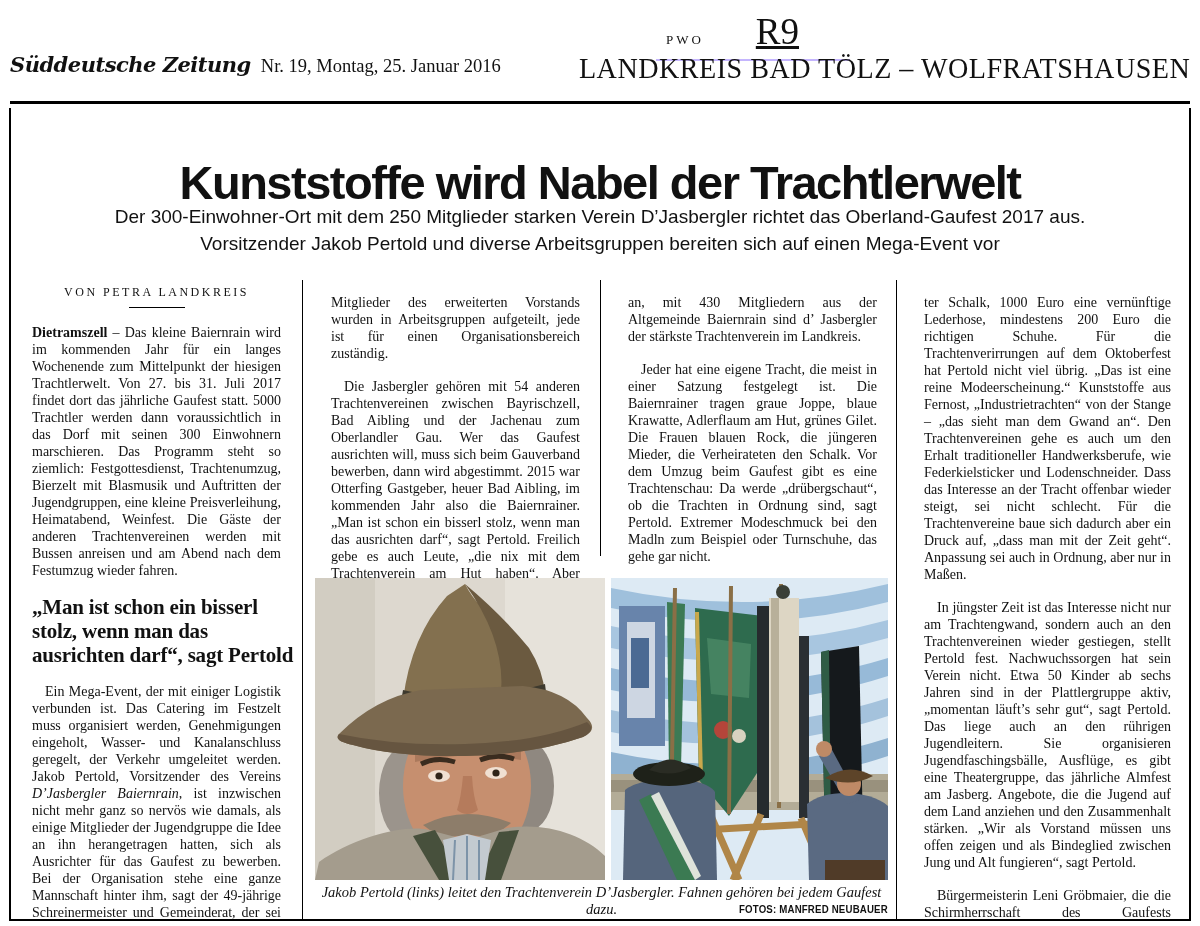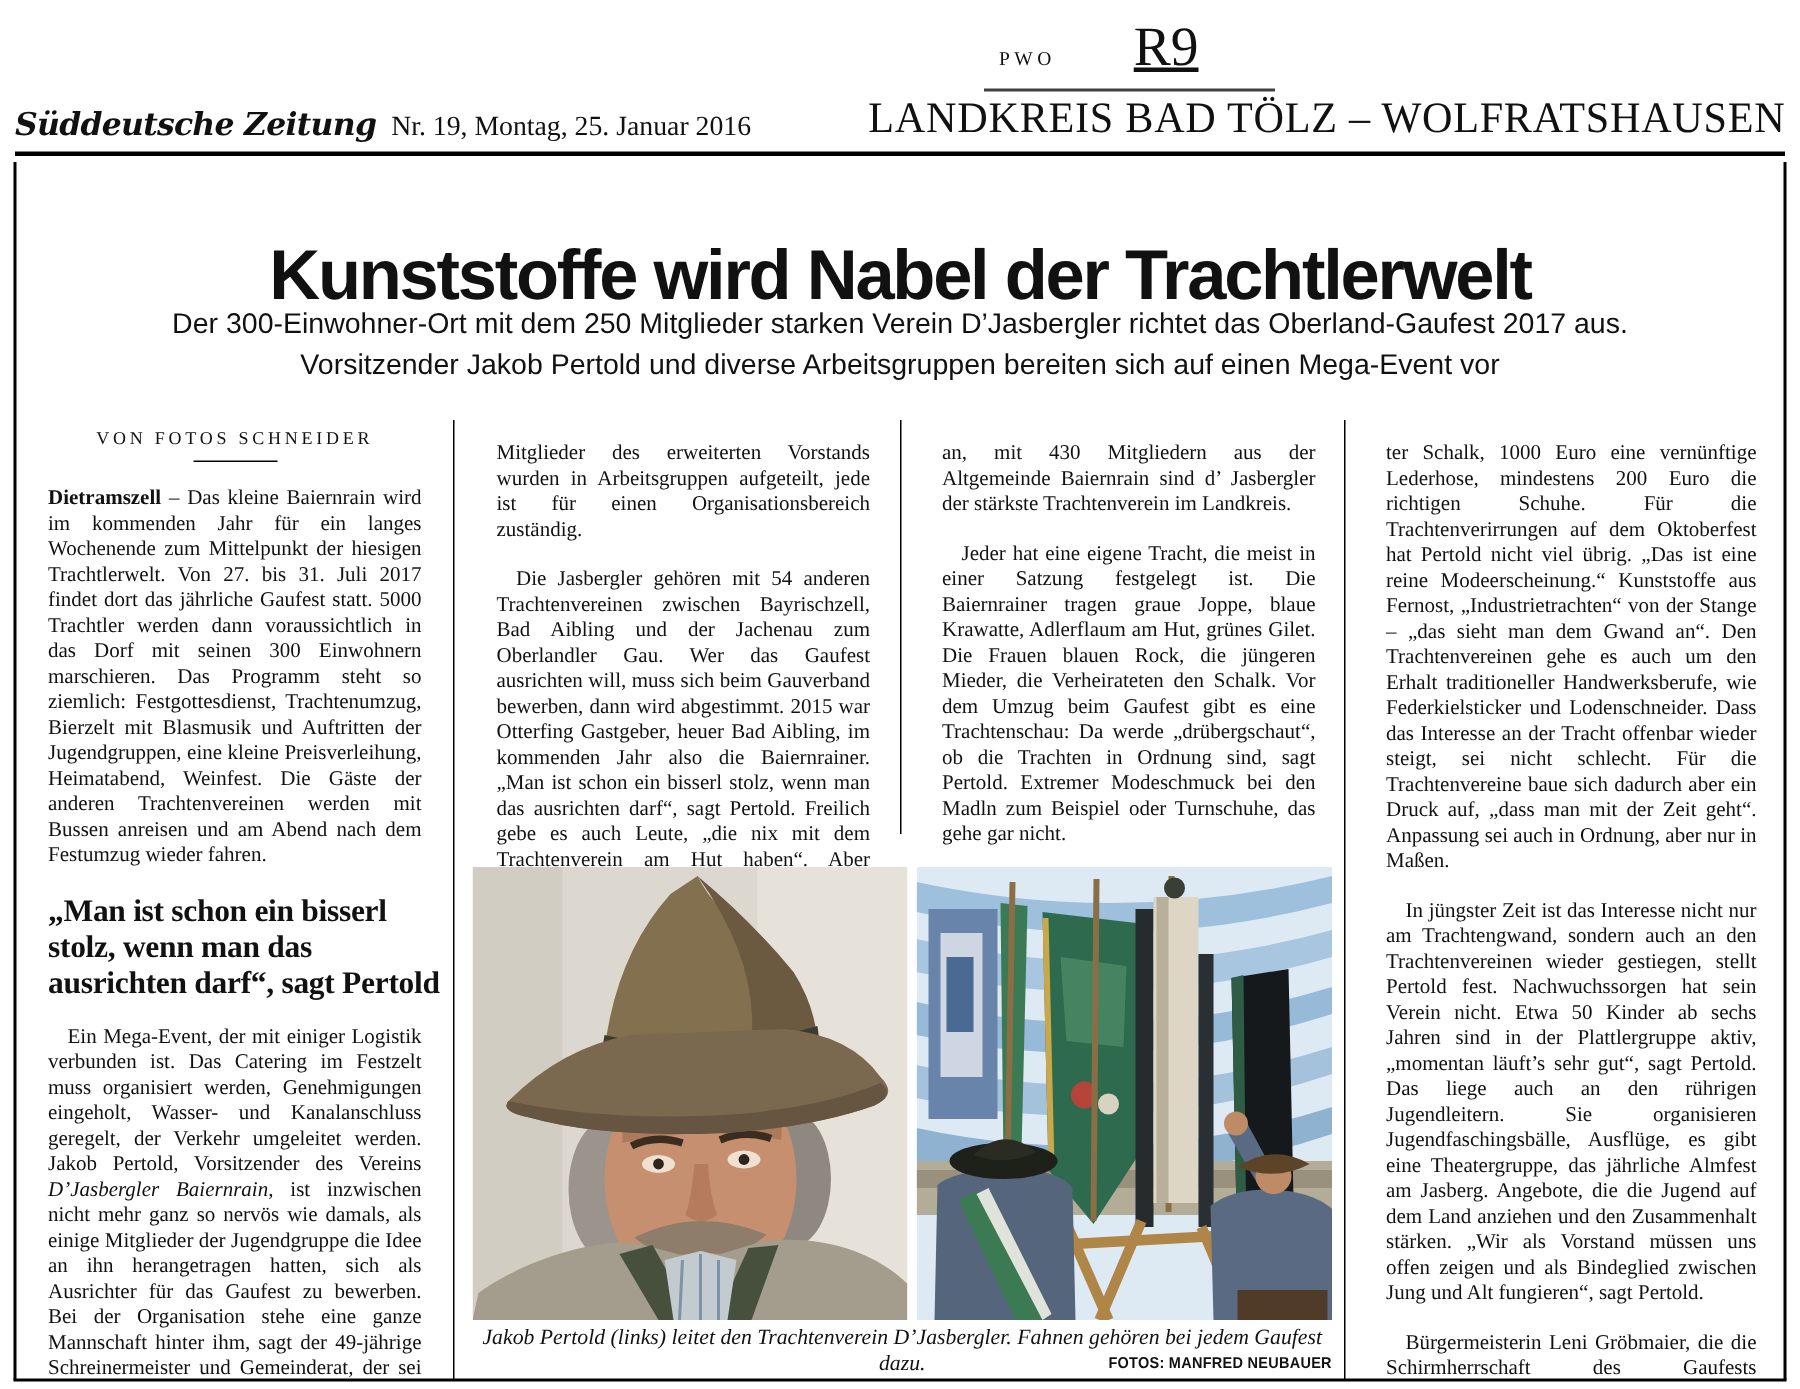--- a/index.html
+++ b/index.html
@@ -4,28 +4,28 @@
 <style>
   html,body{margin:0;padding:0;background:#888;}
   .page{
     position:relative;width:1200px;height:926px;background:#ffffff;
     font-family:"Liberation Serif",serif;color:#111;margin:0 auto;overflow:hidden;
   }
   
   .pagemark{
     position:absolute;top:8px;left:656px;width:178px;
     display:flex;align-items:baseline;justify-content:space-between;
-    border-bottom:2px solid #404040;padding:2px 6px 6px 10px;
+    border-bottom:2px solid #c4b5fd;padding:2px 6px 6px 10px;
   }
   .pagemark .code{font-size:13px;letter-spacing:3px;font-family:"Liberation Serif",serif;}
   .pagemark .pageno{font-size:37px;font-family:"Liberation Serif",serif;margin-right:45px;text-decoration:underline;}
   
   .masthead{
     position:absolute;top:52px;left:10px;right:10px;height:44px;
-    display:flex;justify-content:space-between;align-items:flex-end;
+    display:flex;justify-content:space-between;align-items:flex-start;
     border-bottom:3px solid #000;padding-bottom:5px;
   }
   .mh-left{display:flex;align-items:baseline;gap:10px;white-space:nowrap;}
   .paper-name{font-family:"DejaVu Serif",serif;font-weight:700;font-style:italic;font-size:21px;letter-spacing:-0.5px;}
   .issue-info{font-size:18.5px;}
   .kicker{font-size:29px;letter-spacing:0.5px;white-space:nowrap;transform:scaleX(0.97);transform-origin:right bottom;}
   
   .vframe{position:absolute;width:2px;background:#000;top:108px;height:812px;}
   .vframe.left{left:9px;} .vframe.right{left:1189px;}
   .hrule-bottom{position:absolute;left:9px;top:919px;width:1182px;height:2px;background:#000;}
@@ -102,21 +102,21 @@
   <div class="subhead">
     <div>Der 300-Einwohner-Ort mit dem 250 Mitglieder starken Verein D’Jasbergler richtet das Oberland-Gaufest 2017 aus.</div>
     <div>Vorsitzender Jakob Pertold und diverse Arbeitsgruppen bereiten sich auf einen Mega-Event vor</div>
   </div>
 
   <div class="vrule vr1"></div>
   <div class="vrule vr2"></div>
   <div class="vrule vr3"></div>
 
   <div class="col col1" lang="de">
-    <div class="byline">VON FOTOS SCHNEIDER</div>
+    <div class="byline">VON PETRA LANDKREIS</div>
     <div class="byline-rule"></div>
     <p class="body-p"><b>Dietramszell</b><span> – Das kleine Baiernrain wird im kommenden Jahr für ein langes Wochenende zum Mittelpunkt der hiesigen Trachtlerwelt. Von 27. bis 31. Juli 2017 findet dort das jährliche Gaufest statt. 5000 Trachtler werden dann voraussichtlich in das Dorf mit seinen 300 Einwohnern marschieren. Das Programm steht so ziemlich: Festgottesdienst, Trachtenumzug, Bierzelt mit Blasmusik und Auftritten der Jugendgruppen, eine kleine Preisverleihung, Heimatabend, Weinfest. Die Gäste der anderen Trachtenvereinen werden mit Bussen anreisen und am Abend nach dem Festumzug wieder fahren.</span></p>
     <div class="pullquote">„Man ist schon ein bisserl stolz, wenn man das ausrichten darf“, sagt Pertold</div>
     <p class="body-p indent"><span>Ein Mega-Event, der mit einiger Logistik verbunden ist. Das Catering im Festzelt muss organisiert werden, Genehmigungen eingeholt, Wasser- und Kanalanschluss geregelt, der Verkehr umgeleitet werden. Jakob Pertold, Vorsitzender des Vereins </span><i>D’Jasbergler Baiernrain</i><span>, ist inzwischen nicht mehr ganz so nervös wie damals, als einige Mitglieder der Jugendgruppe die Idee an ihn herangetragen hatten, sich als Ausrichter für das Gaufest zu bewerben. Bei der Organisation stehe eine ganze Mannschaft hinter ihm, sagt der 49-jährige Schreinermeister und Gemeinderat, der sei 2011 Vorsitzender ist. Die 25</span></p>
   </div>
 
   <div class="col col2" lang="de">
     <p class="body-p">Mitglieder des erweiterten Vorstands wurden in Arbeitsgruppen aufgeteilt, jede ist für einen Organisationsbereich zuständig.</p>
     <p class="body-p indent">Die Jasbergler gehören mit 54 anderen Trachtenvereinen zwischen Bayrischzell, Bad Aibling und der Jachenau zum Oberlandler Gau. Wer das Gaufest ausrichten will, muss sich beim Gauverband bewerben, dann wird abgestimmt. 2015 war Otterfing Gastgeber, heuer Bad Aibling, im kommenden Jahr also die Baiernrainer. „Man ist schon ein bisserl stolz, wenn man das ausrichten darf“, sagt Pertold. Freilich gebe es auch Leute, „die nix mit dem Trachtenverein am Hut haben“. Aber wenige. Zwei Drittel der Baiernrainer gehören ihm</p>
   </div>

